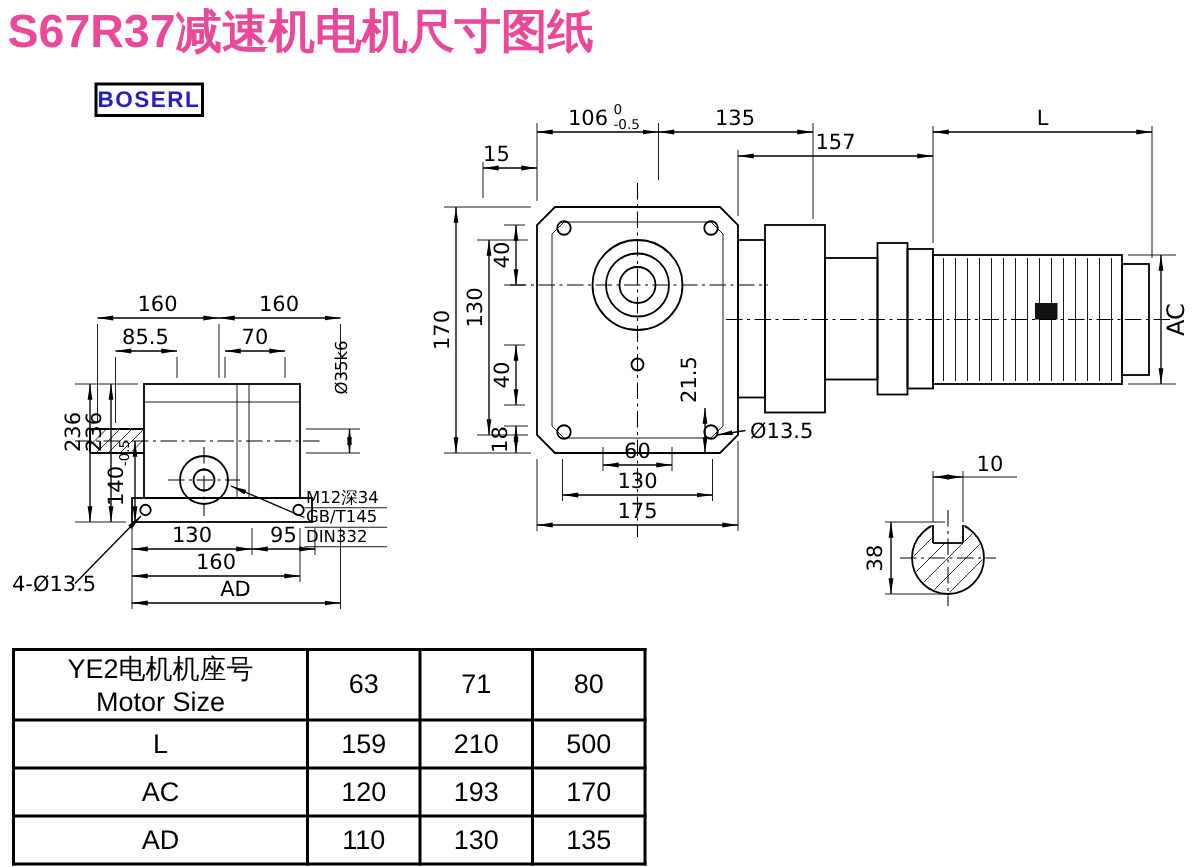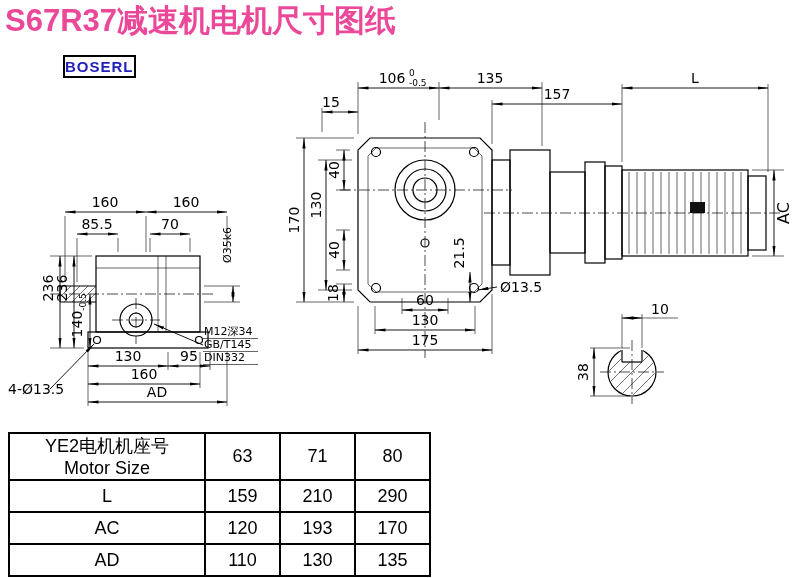--- a/index.html
+++ b/index.html
@@ -306,21 +306,21 @@
       <div>Motor Size</div>
     </td>
     <td>63</td>
     <td>71</td>
     <td>80</td>
   </tr>
   <tr class="rw">
     <td>L</td>
     <td>159</td>
     <td>210</td>
-    <td>290</td>
+    <td>500</td>
   </tr>
   <tr class="rw">
     <td>AC</td>
     <td>120</td>
     <td>193</td>
     <td>170</td>
   </tr>
   <tr class="rw">
     <td>AD</td>
     <td>110</td>

